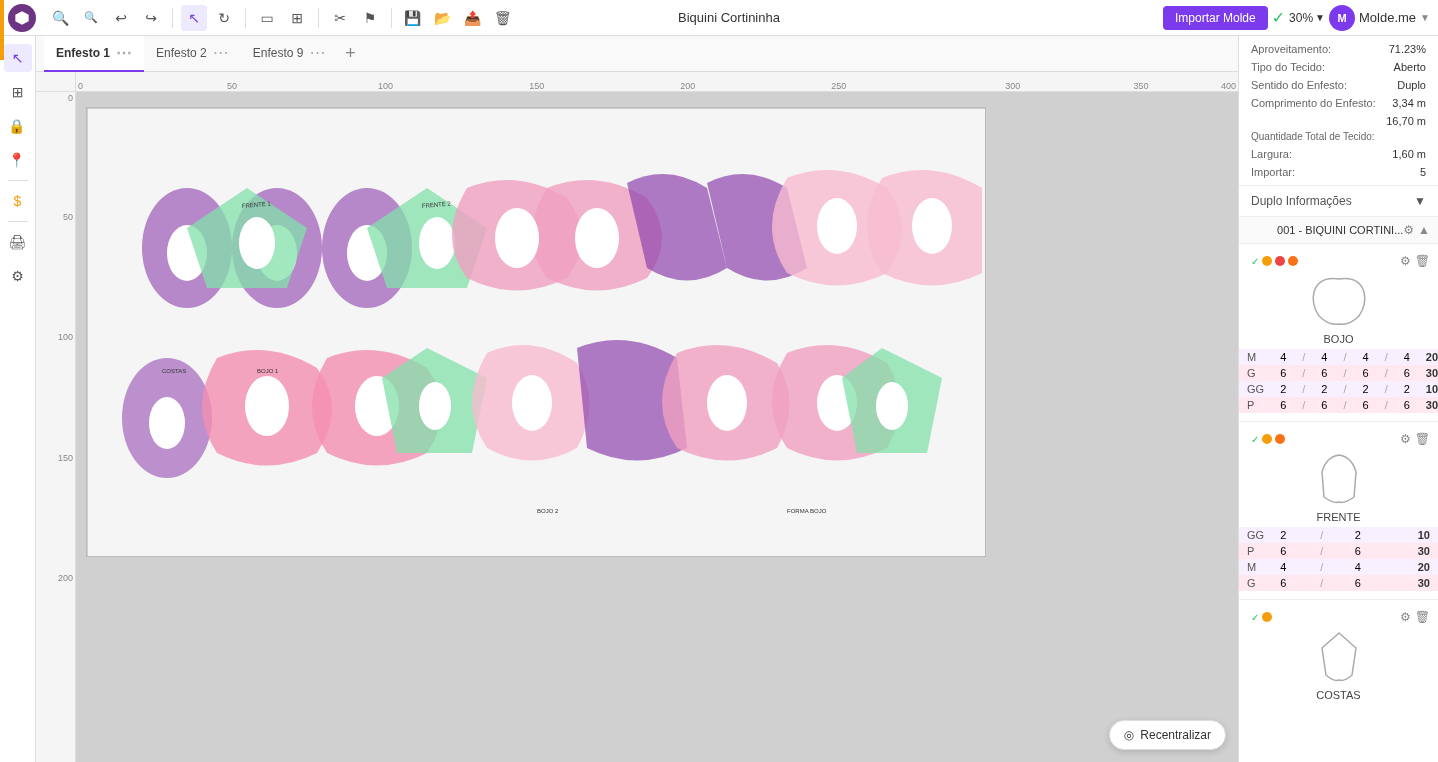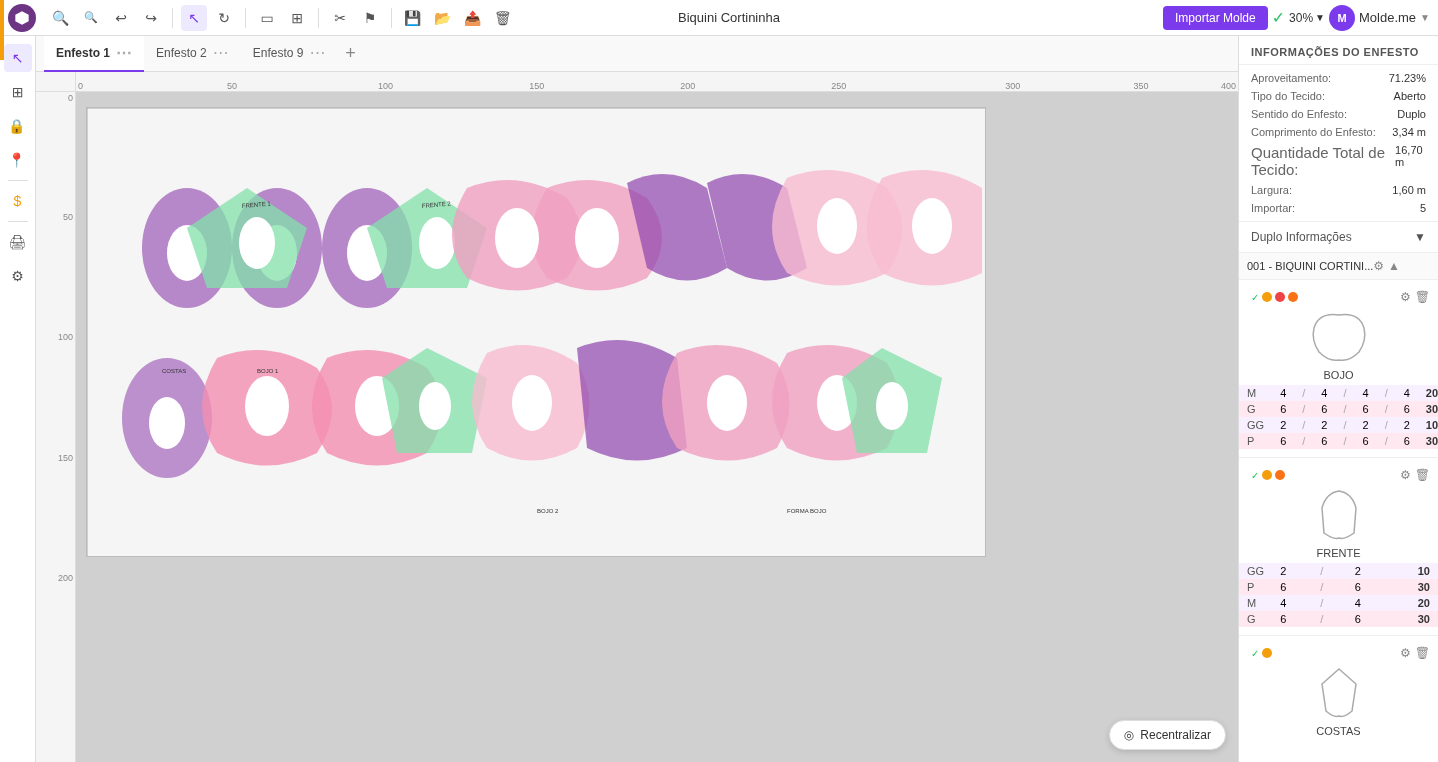--- a/index.html
+++ b/index.html
@@ -368,59 +368,58 @@
               <span>◎</span>
               <span>Recentralizar</span>
             </button>
           </div>
         </div>
       </div>
     </div>
   </div>
 
   <div class="right-panel">
-    <div class="panel-section-title">INFORMAÇÕES DO ENFESTO</div>
 
     <div class="info-table">
       <div class="info-row">
         <span class="label">Aproveitamento:</span>
         <span class="value">71.23%</span>
       </div>
       <div class="info-row">
         <span class="label">Tipo do Tecido:</span>
         <span class="value">Aberto</span>
       </div>
       <div class="info-row">
         <span class="label">Sentido do Enfesto:</span>
         <span class="value">Duplo</span>
       </div>
       <div class="info-row">
         <span class="label">Comprimento do Enfesto:</span>
         <span class="value">3,34 m</span>
       </div>
       <div class="info-row">
-        <span class="label" style="font-size:15px;">Quantidade Total de Tecido:</span>
+        <span class="label" style="font-size:10px;margin-top:16px;">Quantidade Total de Tecido:</span>
         <span class="value">16,70 m</span>
       </div>
       <div class="info-row">
         <span class="label">Largura:</span>
         <span class="value">1,60 m</span>
       </div>
       <div class="info-row">
         <span class="label">Importar:</span>
         <span class="value">5</span>
       </div>
     </div>
 
     <div class="mais-info-row">
       <span>Duplo Informações</span>
       <span>▼</span>
     </div>
 
-    <div style="display:flex;align-items:center;justify-content:flex-start;padding:6px 8px;border-top:1px solid #eee;background:#fafafa;">
+    <div style="display:flex;align-items:center;justify-content:flex-end;padding:6px 8px;border-top:1px solid #eee;background:#fafafa;">
       <span style="font-size:11px;color:#333;font-weight:500;">001 - BIQUINI CORTINI...</span>
       <div style="display:flex;gap:4px;">
         <button class="piece-icon-btn">⚙</button>
         <button class="piece-icon-btn">▲</button>
       </div>
     </div>
 
     <div style="overflow-y:auto;flex:1;">
 
       <div class="piece-section">

